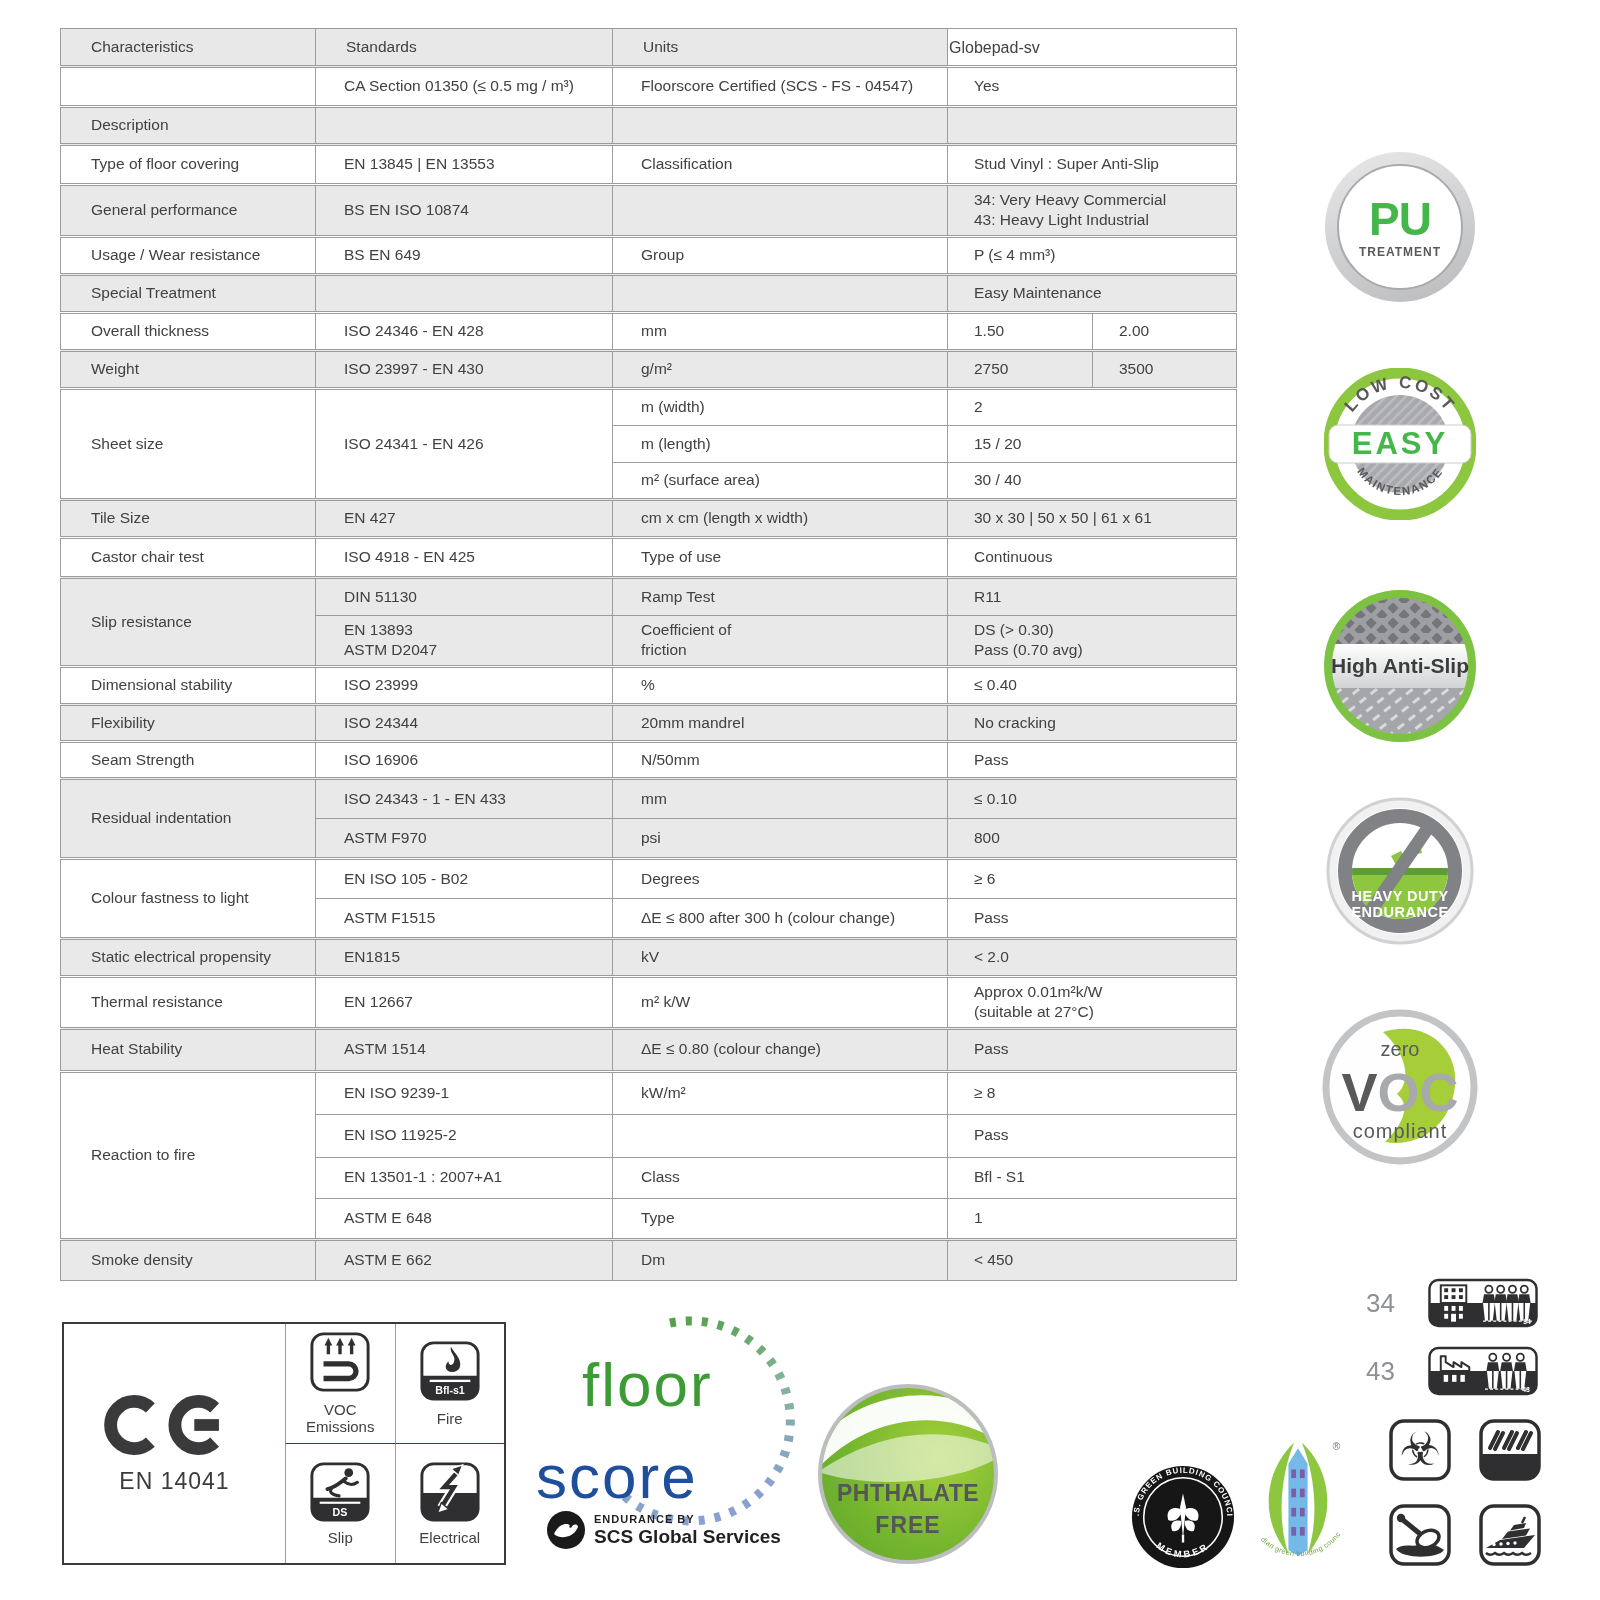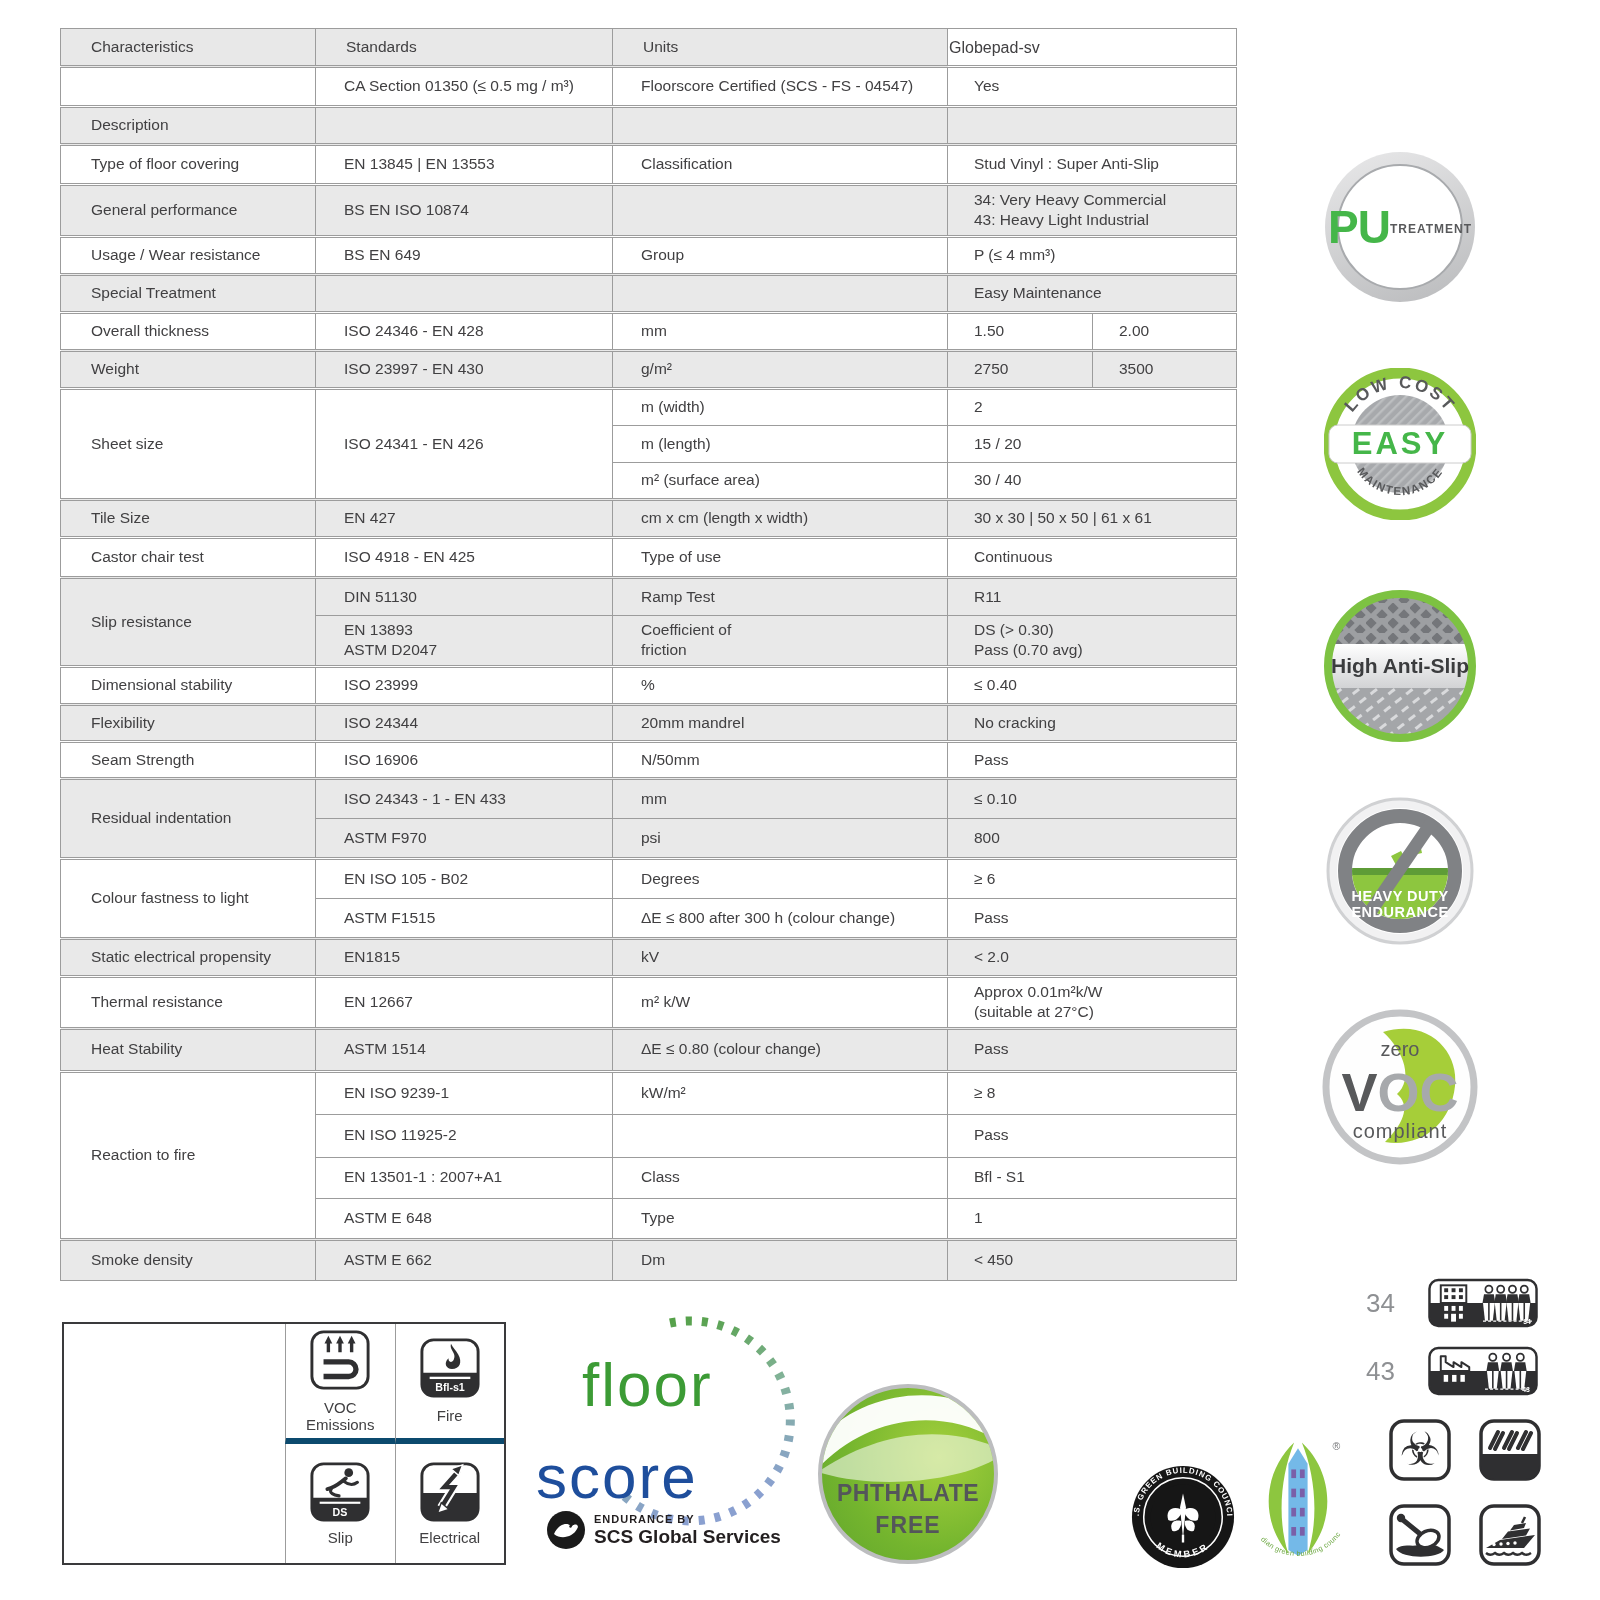--- a/index.html
+++ b/index.html
@@ -20,41 +20,41 @@
   td.v,td.v2{padding:4px 8px 4px 26px;}
   th.c,th.s,th.u{padding:4px 8px 4px 30px;background:#e8e8e8;font-weight:400;}
   th.gh{background:#ffffff;text-align:center;vertical-align:top;padding-top:3px;font-weight:700;font-size:16px;}
   tbody.gray td{background:#e9e9e9;}
   tbody.white td{background:#ffffff;}
   
   .abs{position:absolute;}
   .badge-pu{left:1325px;top:152px;width:150px;height:150px;border-radius:50%;
     background:linear-gradient(160deg,#e9e9ea,#b9babc);display:flex;align-items:center;justify-content:center;}
   .badge-pu .inner{width:122px;height:122px;border-radius:50%;background:#fff;border:2px solid #a8aaad;
-    display:flex;flex-direction:row;align-items:center;justify-content:center;}
+    display:flex;flex-direction:column;align-items:center;justify-content:center;}
   .badge-pu .pu{font-size:46px;font-weight:700;color:#45b649;letter-spacing:-1px;line-height:1;}
   .badge-pu .tr{font-size:12px;font-weight:700;color:#58595b;letter-spacing:1px;margin-top:3px;}
   
   .phthalate{left:818px;top:1384px;width:180px;height:180px;border-radius:50%;
     border:4px solid #bcbdbf;box-sizing:border-box;overflow:hidden;position:absolute;
     background:radial-gradient(circle at 68% 40%,#a5d03c,#74b52e 60%,#61a52d);}
   .phthalate svg{position:absolute;left:0;top:0;}
   .phthalate .t{position:absolute;left:0;width:100%;text-align:center;font-weight:700;color:#54565a;}
   .phthalate .t1{top:92px;font-size:23px;letter-spacing:.5px;}
   .phthalate .t2{top:124px;font-size:23px;letter-spacing:1px;}
   
   .cebox{left:62px;top:1322px;width:444px;height:243px;border:2px solid #3a3a3c;box-sizing:border-box;position:absolute;}
   .ce-left{position:absolute;left:0;top:0;width:221px;height:100%;display:flex;flex-direction:column;
            align-items:center;justify-content:center;gap:10px;}
   .ce-en{font-size:23px;color:#3b3b3d;letter-spacing:1px;}
   .ce-grid{position:absolute;left:221px;top:0;right:0;bottom:0;display:grid;
            grid-template-columns:1fr 1fr;grid-template-rows:1fr 1fr;}
   .ce-cell{border-left:1px solid #9c9c9c;display:flex;flex-direction:column;align-items:center;
            justify-content:center;gap:6px;padding:4px 0;}
-  .ce-cell.row1{border-bottom:6px solid #0c4a6e;gap:8px;}
+  .ce-cell.row1{border-bottom:1px solid #0c4a6e;gap:8px;}
   .ce-lbl{font-size:15px;color:#414042;text-align:center;line-height:1.15;width:86px;}
   
   .fscore{left:532px;top:1322px;width:270px;height:250px;position:absolute;}
   .fs-floor{position:absolute;left:50px;top:32px;font-size:62px;color:#3c9b35;letter-spacing:2px;line-height:1;}
   .fs-score{position:absolute;left:4px;top:96px;font-size:62px;color:#1e4e9c;letter-spacing:2px;line-height:1;margin-top:28px;}
   .fs-cert{position:absolute;left:14px;top:188px;display:flex;align-items:center;gap:8px;}
   .fs-cert .txt1{font-size:11px;font-weight:700;letter-spacing:1px;color:#231f20;}
   .fs-cert .txt2{font-size:19px;font-weight:700;color:#231f20;margin-top:1px;}
   
   .numlbl{position:absolute;font-size:26px;color:#8e9093;}
@@ -392,20 +392,28 @@
     <circle cx="79" cy="79" r="74" fill="#fefefe" stroke="#c3c4c6" stroke-width="7"></circle>
     <path d="M62,24 C108,10 138,44 134,78 C130,116 100,140 64,134 C86,112 88,96 76,86 C92,72 84,44 62,24 Z" fill="#a6ce39"></path>
     <text x="79" y="48" text-anchor="middle" font-size="20" fill="#58595b">zero</text>
     <text x="79" y="103" text-anchor="middle" font-size="54" font-weight="700">
       <tspan fill="#58595b">V</tspan><tspan fill="#a7a9ac">OC</tspan>
     </text>
     <text x="79" y="130" text-anchor="middle" font-size="20" fill="#58595b" letter-spacing="1">compliant</text>
   </svg>
 
   <div class="cebox">
+    <div class="ce-left">
+      <svg width="150" height="66" viewBox="0 0 140 60">
+        <path d="M47,14 A22,22 0 1 0 47,46" fill="none" stroke="#3a3a3c" stroke-width="12"></path>
+        <path d="M107,14 A22,22 0 1 0 107,46" fill="none" stroke="#3a3a3c" stroke-width="12"></path>
+        <line x1="88" y1="30" x2="111" y2="30" stroke="#3a3a3c" stroke-width="11"></line>
+      </svg>
+      <div class="ce-en">EN 14041</div>
+    </div>
     <div class="ce-grid">
       <div class="ce-cell row1">
         <svg width="62" height="62" viewBox="0 0 64 64">
           <rect x="3" y="3" width="58" height="58" rx="12" fill="#fff" stroke="#2f2f31" stroke-width="3"></rect>
           <g stroke="#2f2f31" stroke-width="3.5">
             <line x1="20" y1="24" x2="20" y2="14"></line>
               <line x1="32" y1="24" x2="32" y2="14"></line>
               <line x1="44" y1="24" x2="44" y2="14"></line>
           </g>
           <g fill="#2f2f31">

